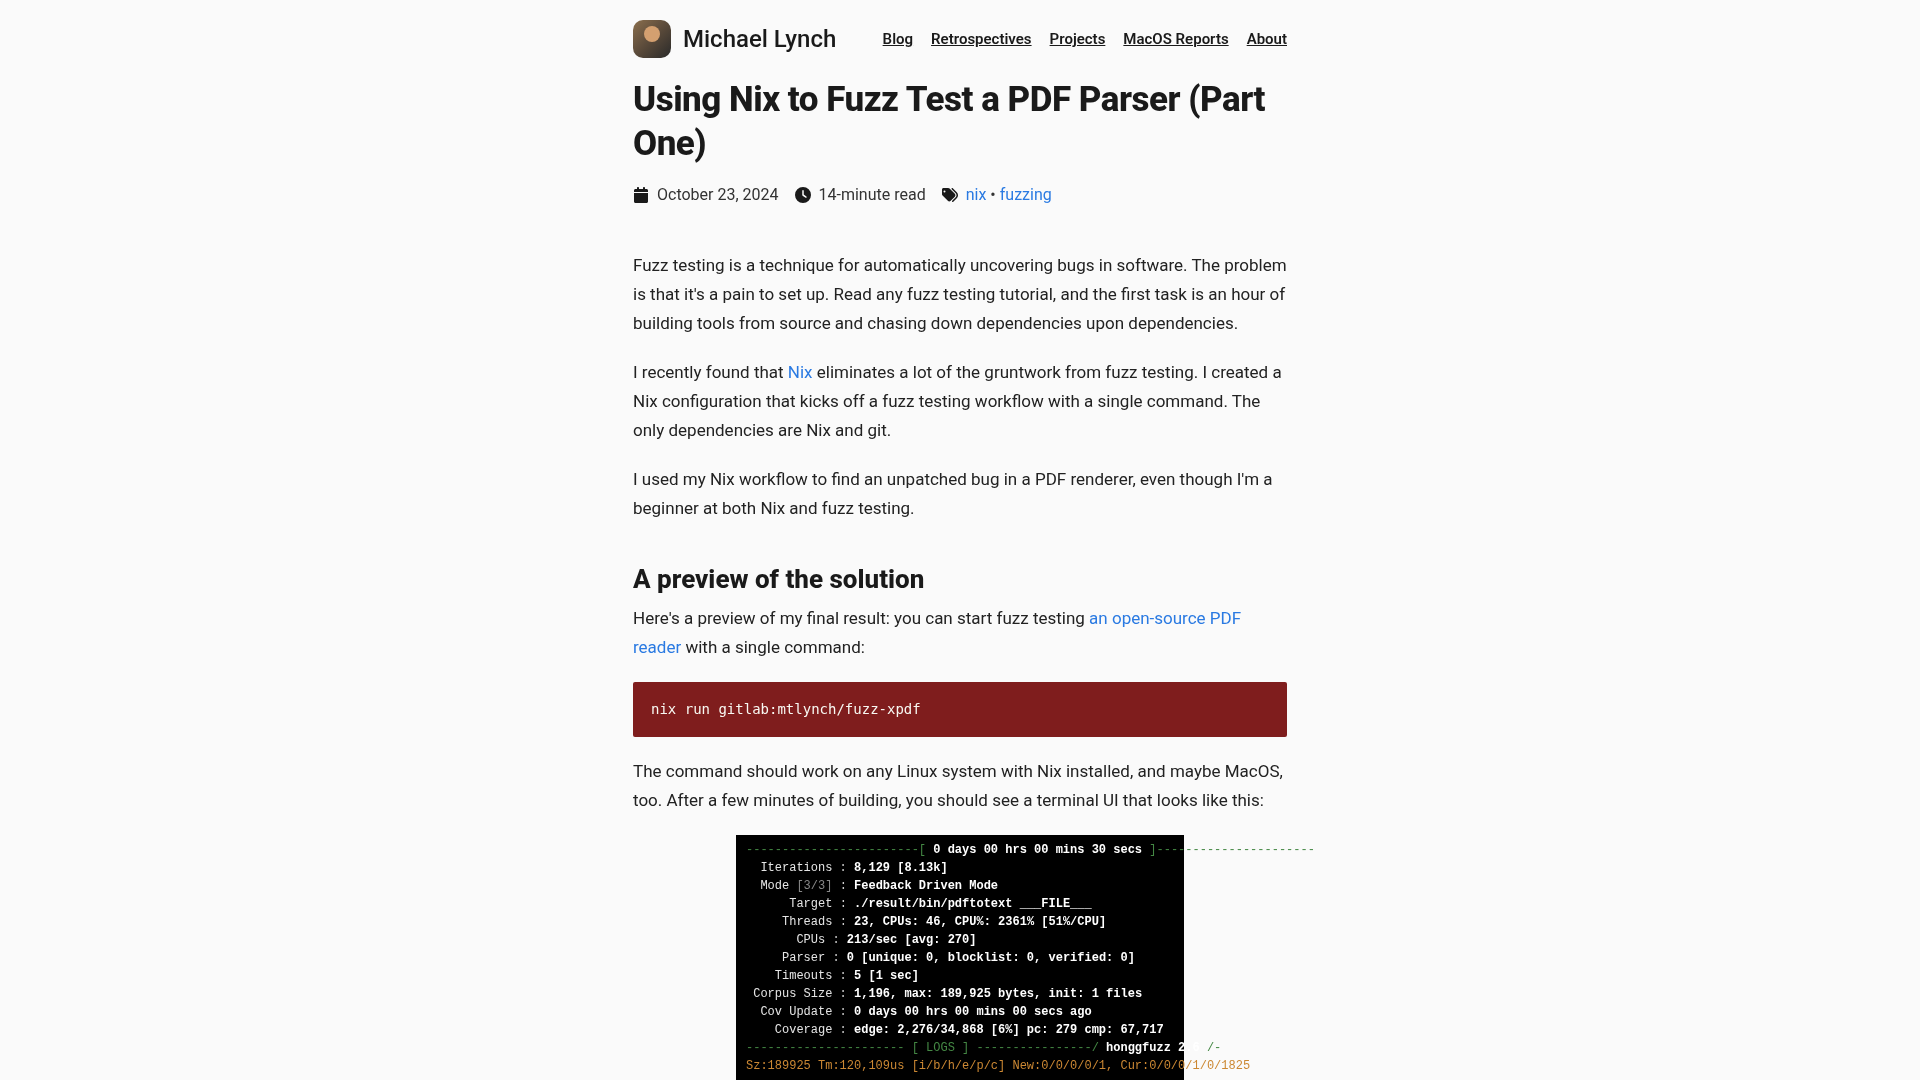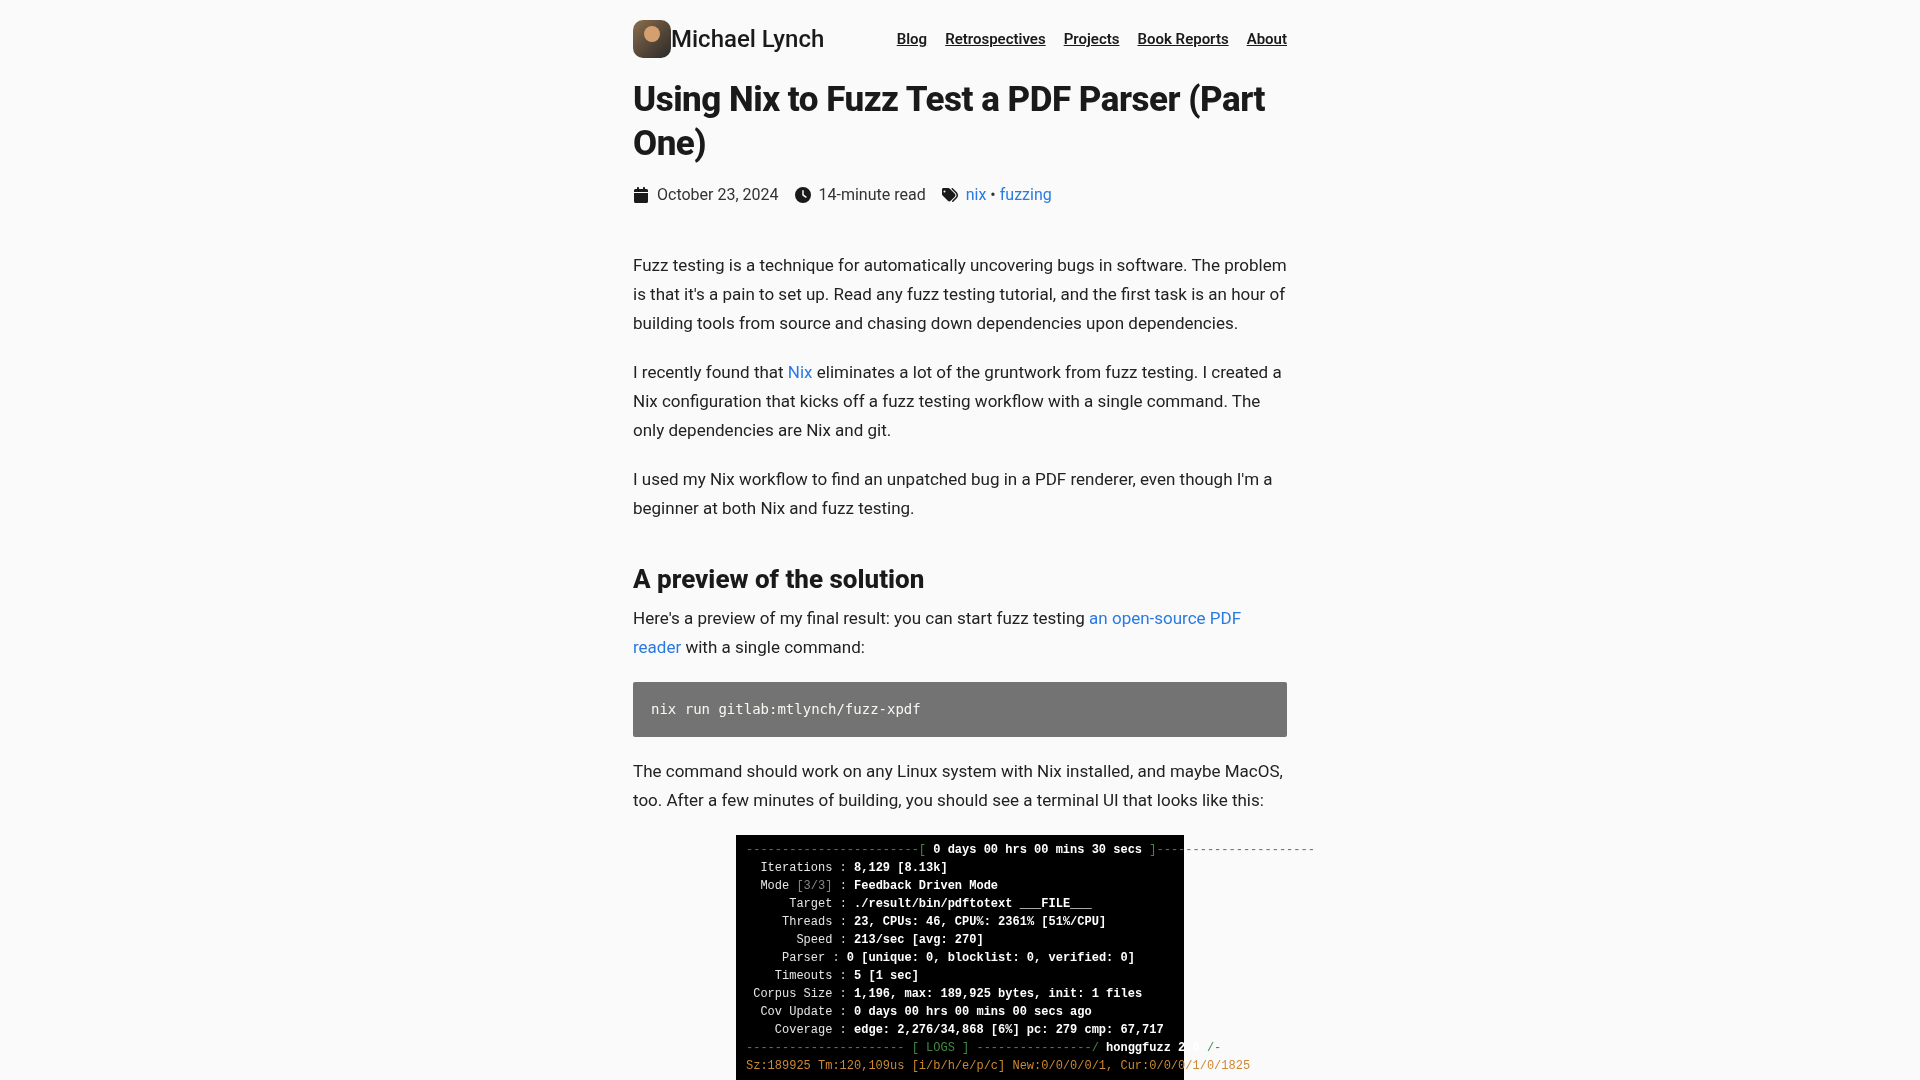--- a/index.html
+++ b/index.html
@@ -16,20 +16,21 @@
   }
   .header {
     display: flex;
     justify-content: space-between;
     align-items: center;
     margin-bottom: 20px;
   }
   .brand {
     display: flex;
     align-items: center;
+    gap: 12px;
   }
   .avatar {
     width: 38px;
     height: 38px;
     border-radius: 10px;
     background: linear-gradient(135deg, #8b6f4d 0%, #5a4a3a 50%, #2a2a2a 100%);
     position: relative;
     overflow: hidden;
   }
   .avatar::after {
@@ -103,21 +104,21 @@
     color: #2a7ae2;
     text-decoration: none;
   }
   h2 {
     font-size: 26px;
     font-weight: 800;
     margin-top: 36px;
     margin-bottom: 4px;
   }
   pre {
-    background: #737373;
+    background: #7f1d1d;
     color: #f8f8f2;
     padding: 16px 18px;
     border-radius: 2px;
     font-family: "SFMono-Regular", Consolas, "Liberation Mono", Menlo, monospace;
     font-size: 14px;
     margin-bottom: 20px;
     overflow-x: auto;
   }
   .terminal {
     background: #000;
@@ -142,21 +143,21 @@
 <div class="container">
   <header class="header">
     <div class="brand">
       <div class="avatar"></div>
       <span class="site-name">Michael Lynch</span>
     </div>
     <nav class="nav">
       <a href="#">Blog</a>
       <a href="#">Retrospectives</a>
       <a href="#">Projects</a>
-      <a href="#">Book Reports</a>
+      <a href="#">MacOS Reports</a>
       <a href="#">About</a>
     </nav>
   </header>
 
   <h1>Using Nix to Fuzz Test a PDF Parser (Part One)</h1>
 
   <div class="meta">
     <span class="meta-item">
       <svg viewBox="0 0 448 512">
           <path d="M96 32V64H48C21.5 64 0 85.5 0 112v48H448V112c0-26.5-21.5-48-48-48H352V32c0-17.7-14.3-32-32-32s-32 14.3-32 32V64H160V32c0-17.7-14.3-32-32-32S96 14.3 96 32zM448 192H0V464c0 26.5 21.5 48 48 48H400c26.5 0 48-21.5 48-48V192z"></path>
@@ -191,21 +192,21 @@
 
   <pre><code>nix run gitlab:mtlynch/fuzz-xpdf</code></pre>
 
   <p>The command should work on any Linux system with Nix installed, and maybe MacOS, too. After a few minutes of building, you should see a terminal UI that looks like this:</p>
 
   <div class="terminal"><span class="rule">------------------------[ </span><span class="val">0 days 00 hrs 00 mins 30 secs</span><span class="rule"> ]----------------------</span>
   <span class="lbl">Iterations</span> : <span class="val">8,129 [8.13k]</span>
   <span class="lbl">Mode</span> <span class="dim">[3/3]</span> : <span class="val">Feedback Driven Mode</span>
       <span class="lbl">Target</span> : <span class="val">./result/bin/pdftotext ___FILE___</span>
      <span class="lbl">Threads</span> : <span class="val">23, CPUs: 46, CPU%: 2361% [51%/CPU]</span>
-       <span class="lbl">Speed</span> : <span class="val">213/sec [avg: 270]</span>
+       <span class="lbl">CPUs</span> : <span class="val">213/sec [avg: 270]</span>
      <span class="lbl">Parser</span> : <span class="val">0 [unique: 0, blocklist: 0, verified: 0]</span>
     <span class="lbl">Timeouts</span> : <span class="val">5 [1 sec]</span>
  <span class="lbl">Corpus Size</span> : <span class="val">1,196, max: 189,925 bytes, init: 1 files</span>
   <span class="lbl">Cov Update</span> : <span class="val">0 days 00 hrs 00 mins 00 secs ago</span>
     <span class="lbl">Coverage</span> : <span class="val">edge: 2,276/34,868 [6%] pc: 279 cmp: 67,717</span>
 <span class="rule">---------------------- [ LOGS ] ----------------/ </span><span class="val">honggfuzz 2.6</span><span class="rule"> /-</span>
 <span class="warn">Sz:189925 Tm:120,109us [i/b/h/e/p/c] New:0/0/0/0/1, Cur:0/0/0/1/0/1825</span></div>
 </div>
 
 </body></html>

